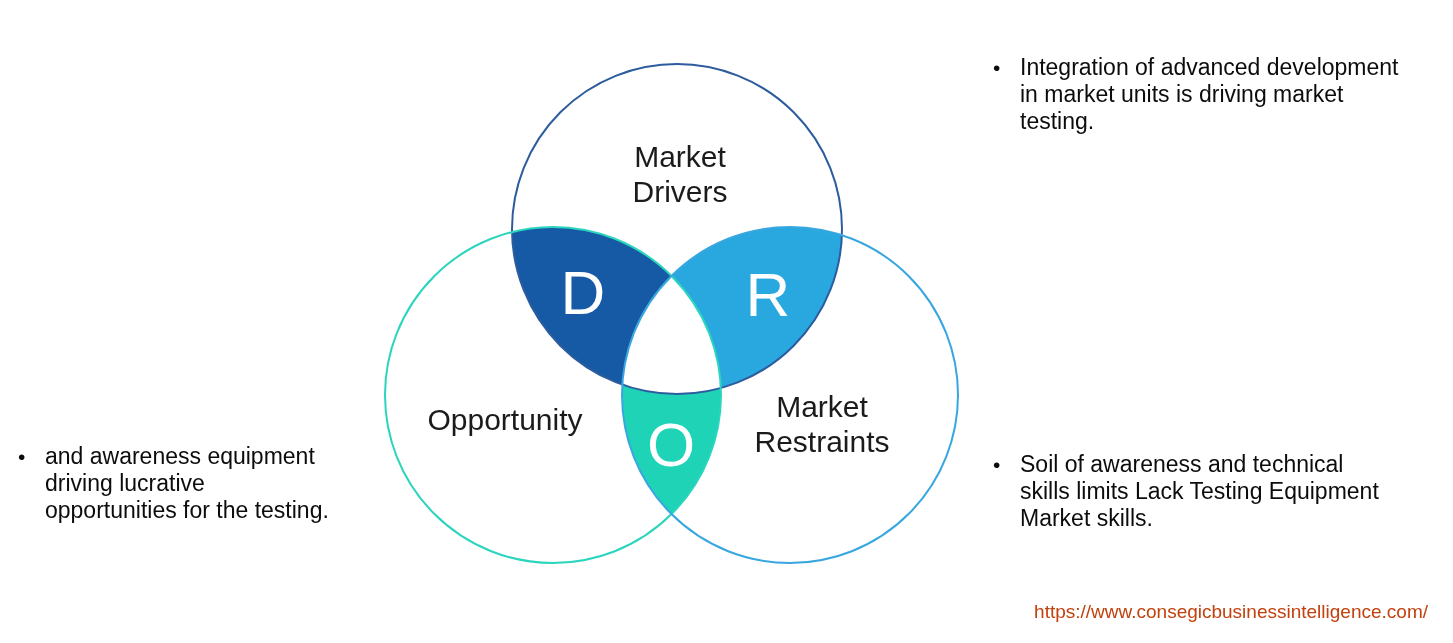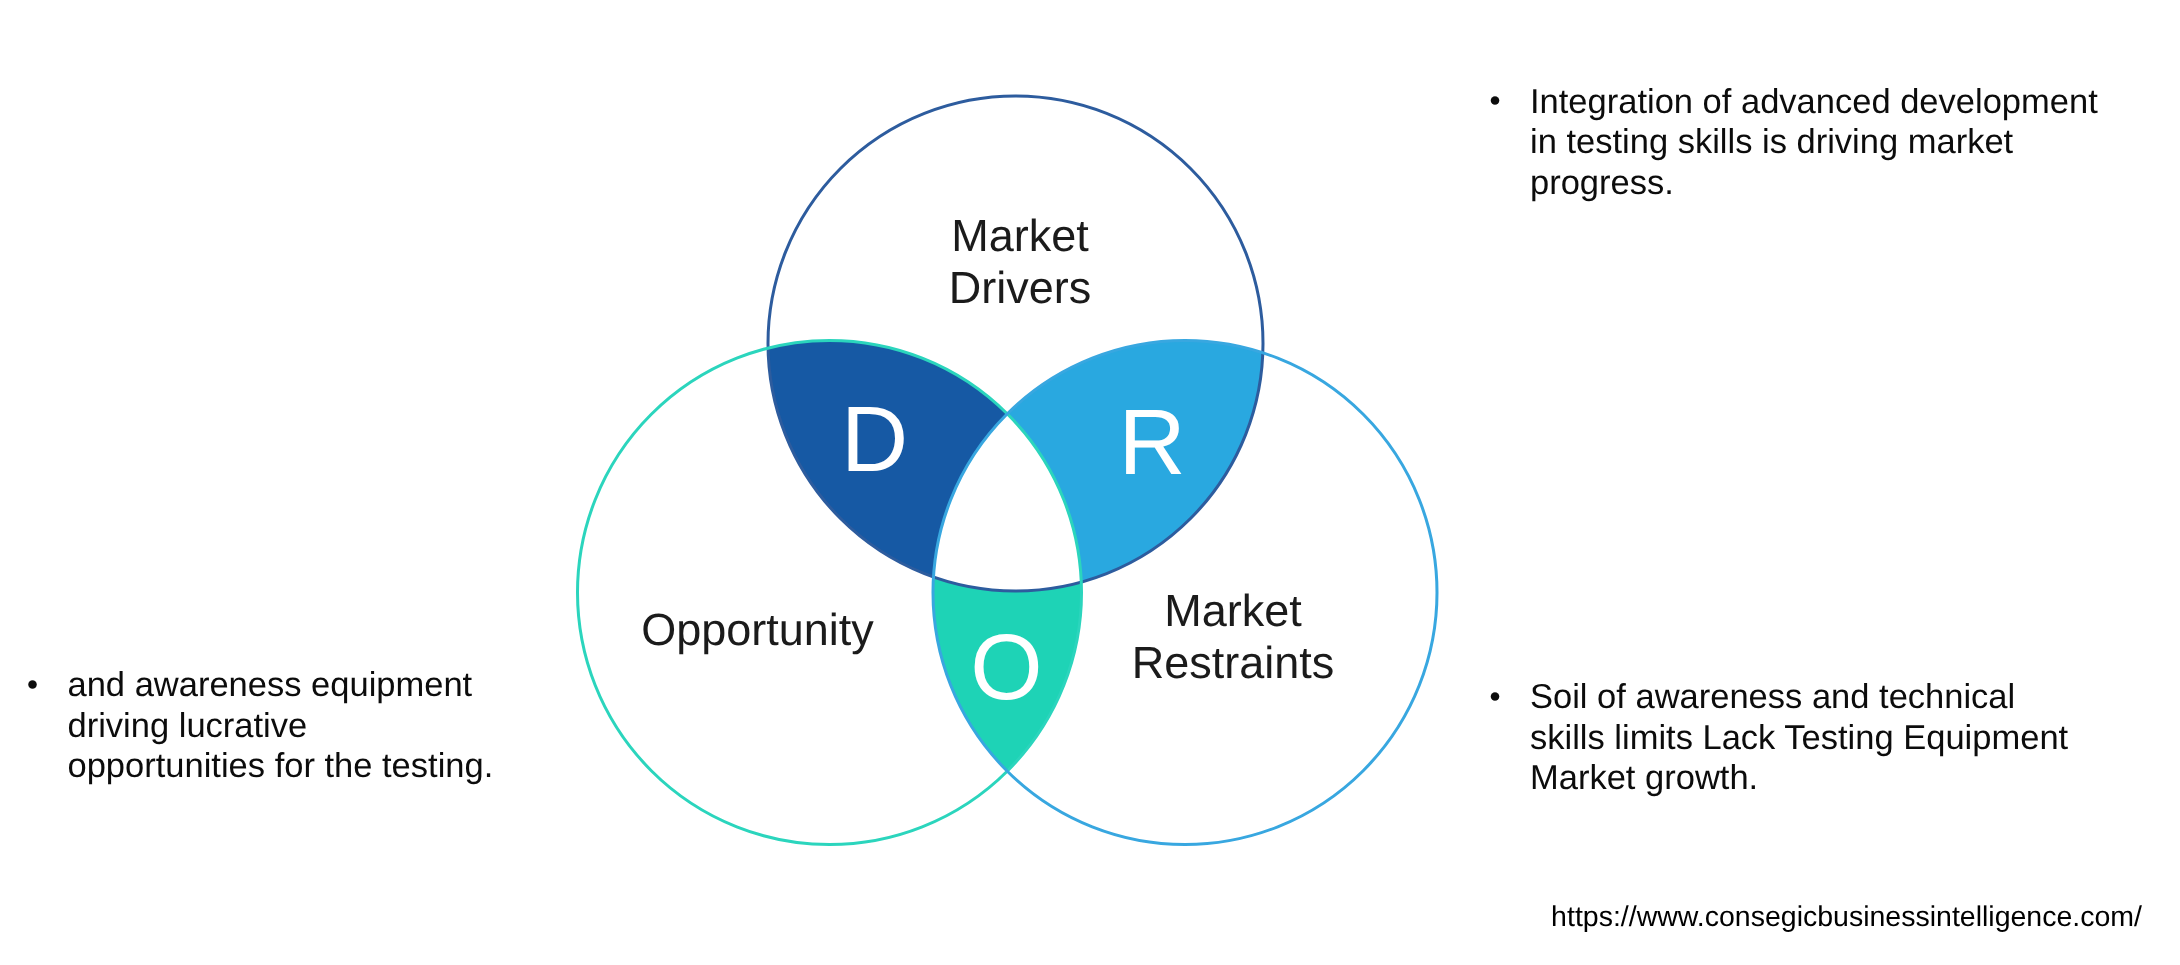--- a/index.html
+++ b/index.html
@@ -49,21 +49,21 @@
   }
   .bullet .line {
     white-space: nowrap;
   }
   .footer-url {
     position: absolute;
     top: 600px;
     right: 25px;
     font-size: 19px;
     line-height: 24px;
-    color: #000000;
+    color: #c2410c;
     white-space: nowrap;
   }
 </style>
 </head>
 <body>
 
 <div class="stage">
 
   <svg class="venn-svg" width="1453" height="643" viewBox="0 0 1453 643">
     <defs>
@@ -105,38 +105,38 @@
     <text class="circle-label" x="680" y="202">Drivers</text>
     <text class="circle-label" x="505" y="430">Opportunity</text>
     <text class="circle-label" x="822" y="417">Market</text>
     <text class="circle-label" x="822" y="452">Restraints</text>
   </svg>
 
   <div class="bullet" style="left: 993px; top: 54px;">
     <span class="marker">•</span>
     <div>
       <div class="line">Integration of advanced development</div>
-      <div class="line">in testing skills is driving market</div>
-      <div class="line">progress.</div>
+      <div class="line">in market units is driving market</div>
+      <div class="line">testing.</div>
     </div>
   </div>
 
   <div class="bullet" style="left: 18px; top: 443px;">
     <span class="marker">•</span>
     <div>
       <div class="line">and awareness equipment</div>
       <div class="line">driving lucrative</div>
       <div class="line">opportunities for the testing.</div>
     </div>
   </div>
 
   <div class="bullet" style="left: 993px; top: 451px;">
     <span class="marker">•</span>
     <div>
       <div class="line">Soil of awareness and technical</div>
       <div class="line">skills limits Lack Testing Equipment</div>
-      <div class="line">Market growth.</div>
+      <div class="line">Market skills.</div>
     </div>
   </div>
 
   <div class="footer-url">https://www.consegicbusinessintelligence.com/</div>
 
 </div>
 
 </body></html>

